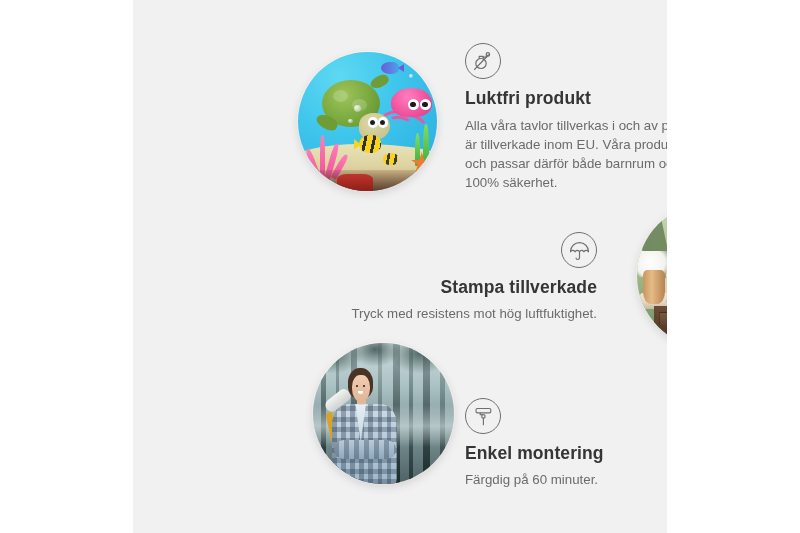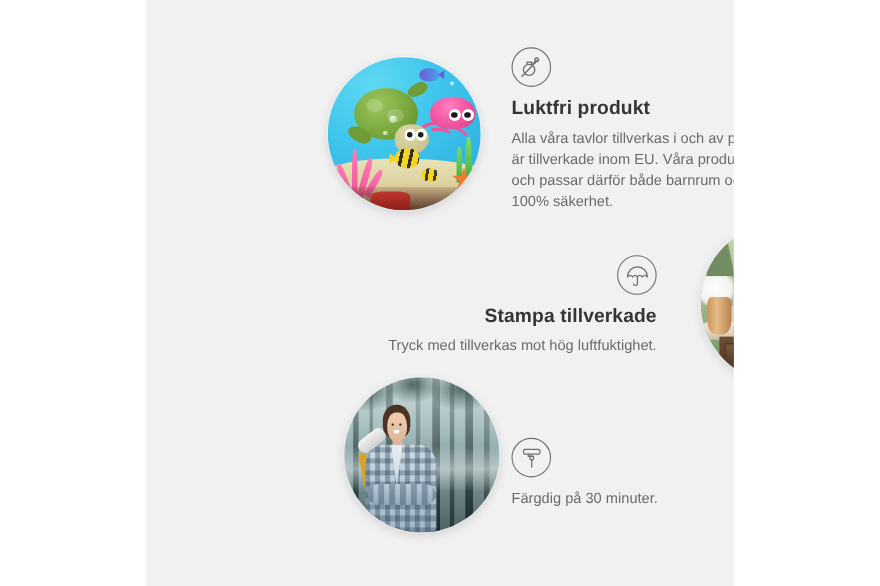--- a/index.html
+++ b/index.html
@@ -445,29 +445,30 @@
           <path d="M2.6 13.2 A9.4 9.4 0 0 1 21.4 13.2"></path>
           <path d="M2.6 13.2 Q5.1 10.6 7.4 13.2"></path>
           <path d="M7.4 13.2 Q9.7 10.6 12 13.2"></path>
           <path d="M12 13.2 Q14.3 10.6 16.6 13.2"></path>
           <path d="M16.6 13.2 Q18.9 10.6 21.4 13.2"></path>
           <path d="M12 13.2 L12 19.6"></path>
           <path d="M12 19.6 Q12 21.4 10 21.4 Q8.4 21.4 8.4 19.9"></path>
         </svg>
       </div>
       <h2>Stampa tillverkade</h2>
-      <p>Tryck med tillverkas mot hög luftfuktighet.</p>
+      <p>Tryck med resistens mot hög luftfuktighet.</p>
     </div>
 
     <div class="feature" id="feature-mounting">
       <div class="icon-circle">
         <svg width="23" height="23" viewBox="0 0 24 24" fill="none" stroke="#6f6f6f" stroke-width="1.2" stroke-linecap="round" stroke-linejoin="round">
           <rect x="4.2" y="3.6" width="15.4" height="4.6" rx="1.4"></rect>
           <path d="M8.6 8.2 L8.6 10.2 L11.6 10.2"></path>
           <rect x="10.3" y="10.2" width="3.2" height="3.4" rx="0.8"></rect>
           <path d="M11.9 13.6 L11.9 20.6"></path>
         </svg>
       </div>
-      <p>Färgdig på 30 minuter.</p>
+      <h2>Enkel montering</h2>
+      <p>Färgdig på 60 minuter.</p>
     </div>
 
   </div>
 </div>
 
 </body></html>

